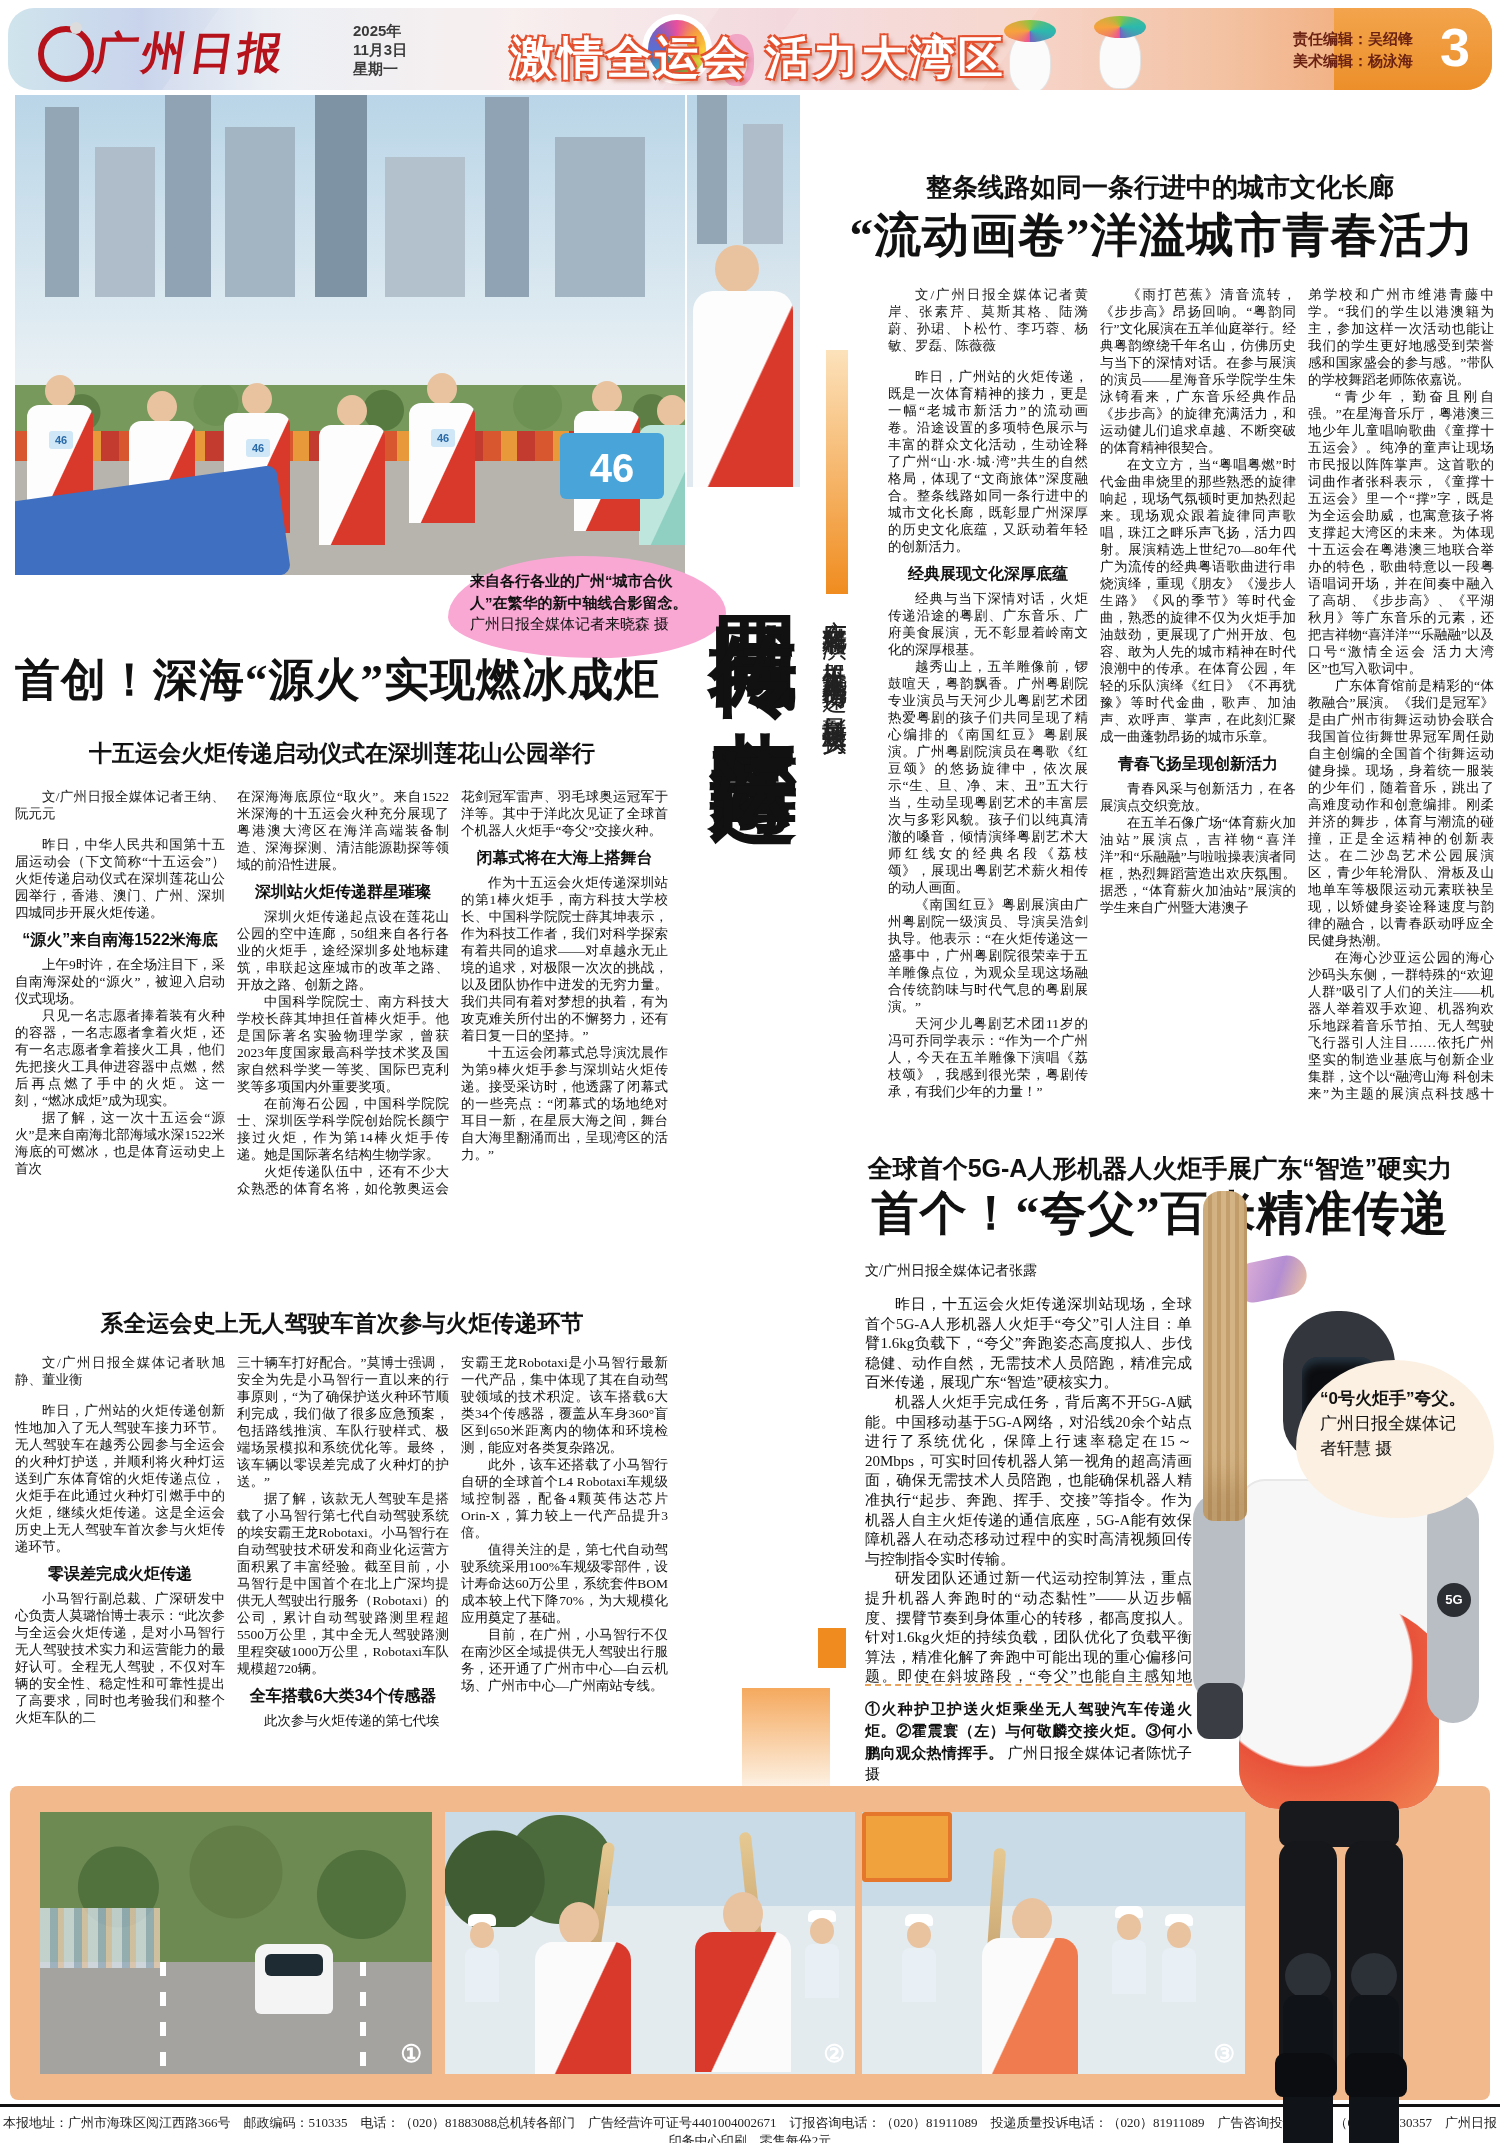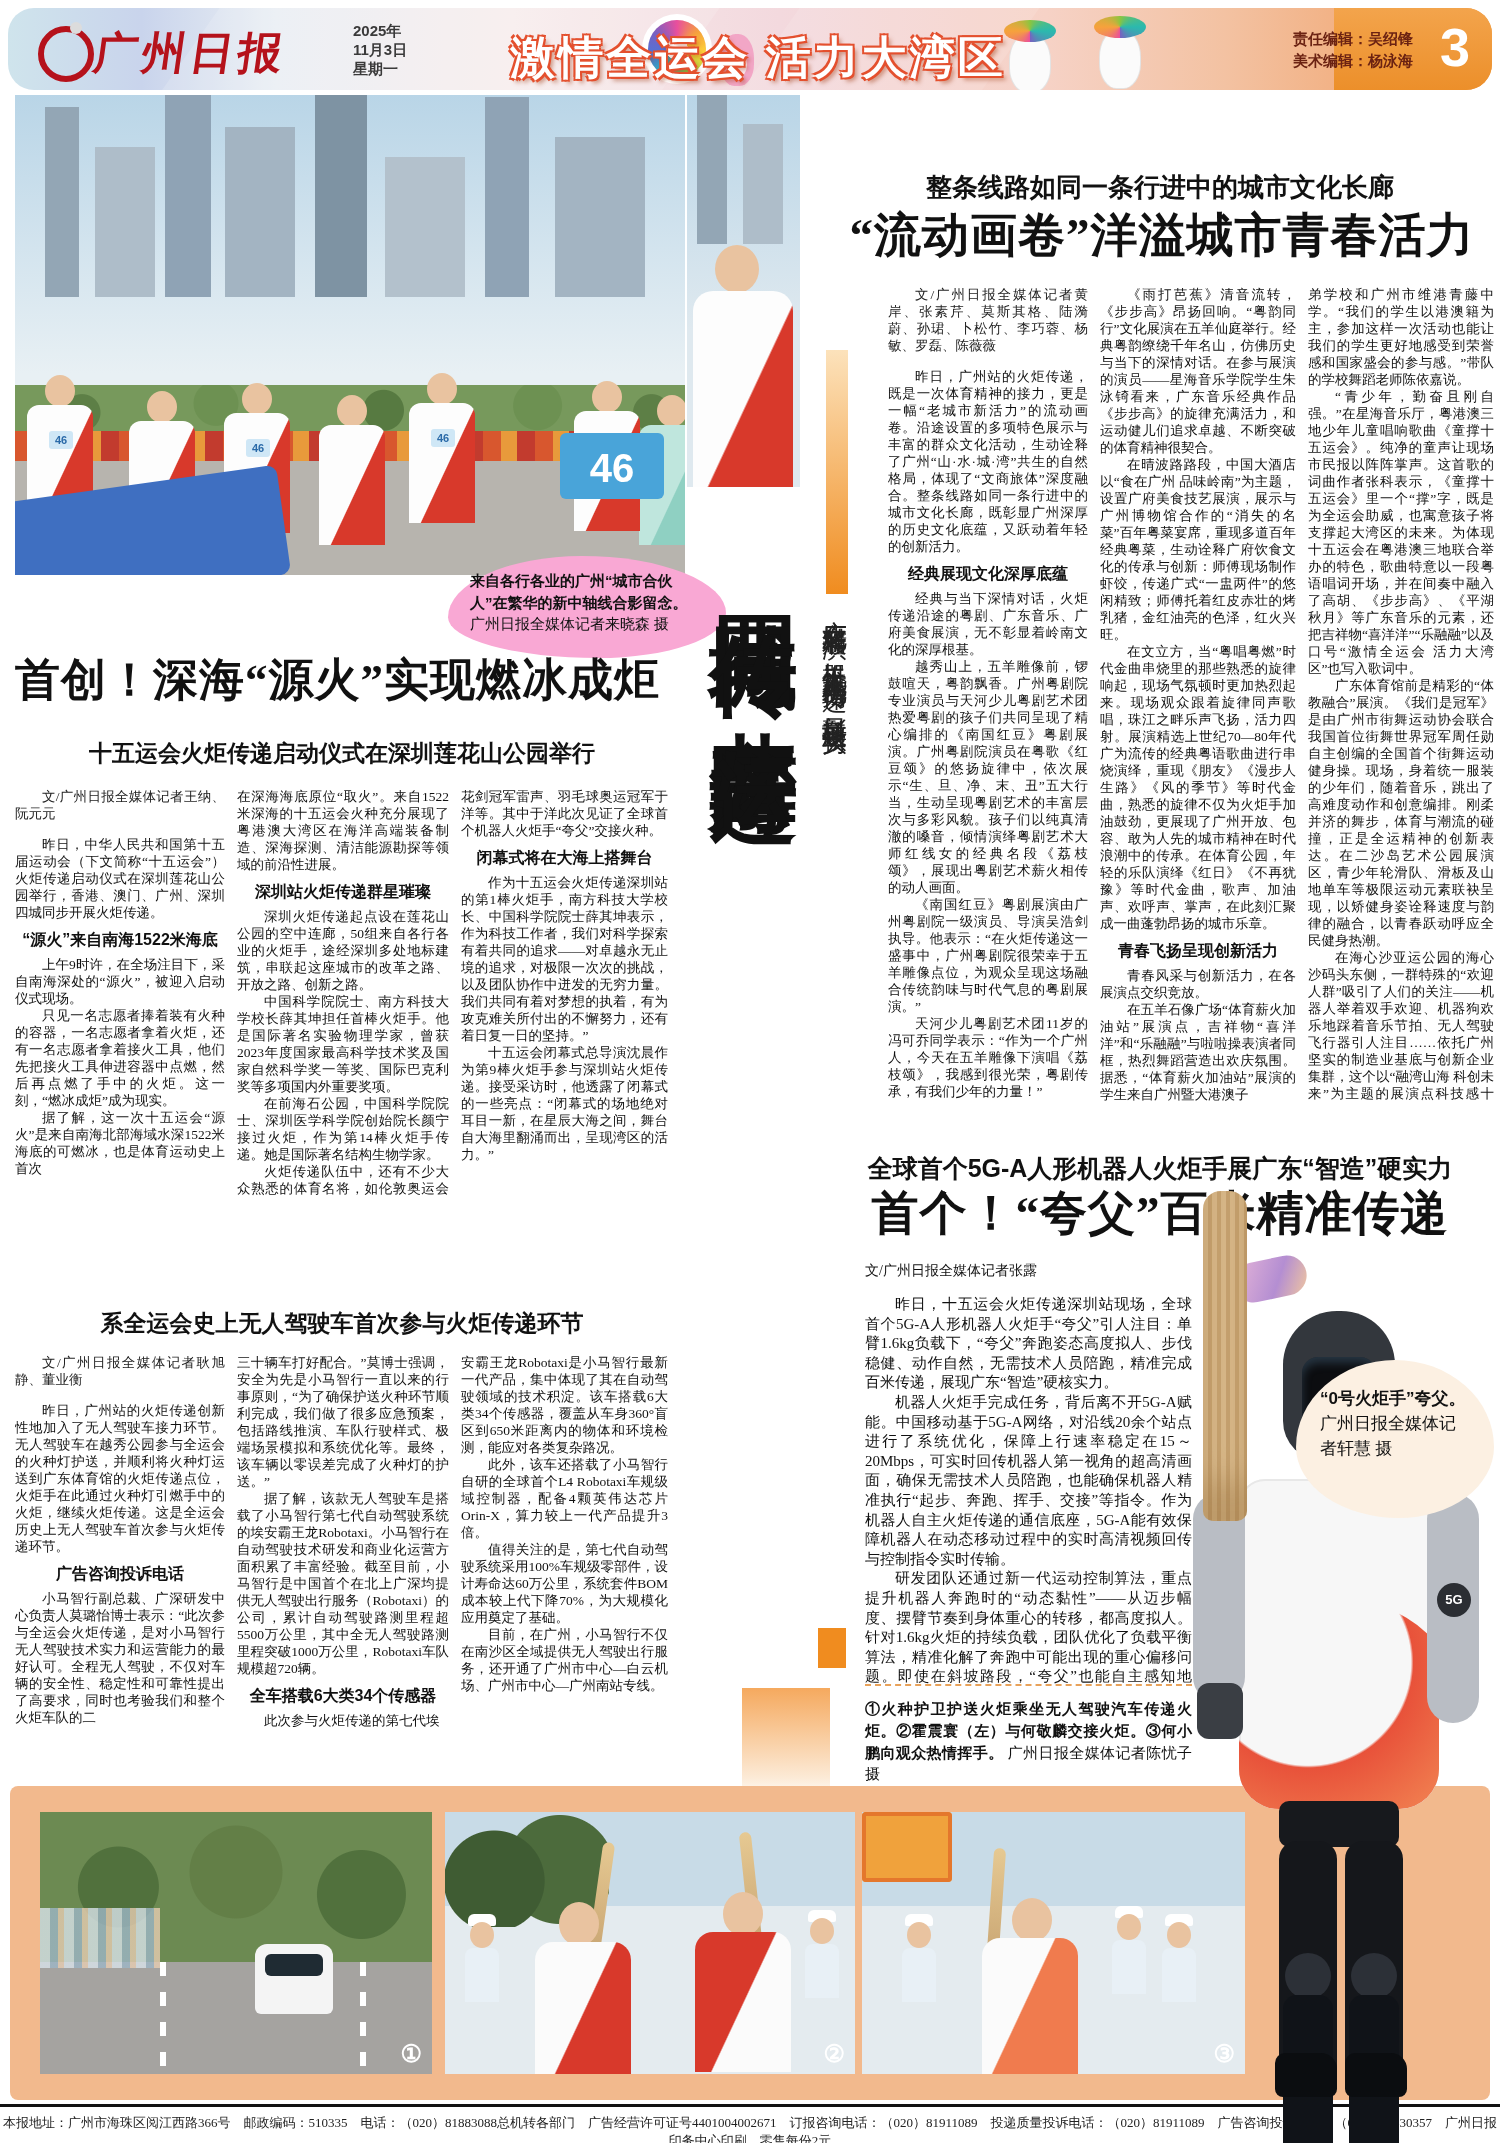--- a/index.html
+++ b/index.html
@@ -289,21 +289,20 @@
       <div class="gap"></div>
       <p class="p">昨日，广州站的火炬传递，既是一次体育精神的接力，更是一幅“老城市新活力”的流动画卷。沿途设置的多项特色展示与丰富的群众文化活动，生动诠释了广州“山·水·城·湾”共生的自然格局，体现了“文商旅体”深度融合。整条线路如同一条行进中的城市文化长廊，既彰显广州深厚的历史文化底蕴，又跃动着年轻的创新活力。</p>
       <h4 class="subhead">经典展现文化深厚底蕴</h4>
       <p class="p">经典与当下深情对话，火炬传递沿途的粤剧、广东音乐、广府美食展演，无不彰显着岭南文化的深厚根基。</p>
       <p class="p">越秀山上，五羊雕像前，锣鼓喧天，粤韵飘香。广州粤剧院专业演员与天河少儿粤剧艺术团热爱粤剧的孩子们共同呈现了精心编排的《南国红豆》粤剧展演。广州粤剧院演员在粤歌《红豆颂》的悠扬旋律中，依次展示“生、旦、净、末、丑”五大行当，生动呈现粤剧艺术的丰富层次与多彩风貌。孩子们以纯真清澈的嗓音，倾情演绎粤剧艺术大师红线女的经典名段《荔枝颂》，展现出粤剧艺术薪火相传的动人画面。</p>
       <p class="p">《南国红豆》粤剧展演由广州粤剧院一级演员、导演吴浩剑执导。他表示：“在火炬传递这一盛事中，广州粤剧院很荣幸于五羊雕像点位，为观众呈现这场融合传统韵味与时代气息的粤剧展演。”</p>
       <p class="p">天河少儿粤剧艺术团11岁的冯可乔同学表示：“作为一个广州人，今天在五羊雕像下演唱《荔枝颂》，我感到很光荣，粤剧传承，有我们少年的力量！”</p>
     </div>
   <div class="col" style="left:1100px;top:286px;width:196px;height:816px;">
       <p class="p">《雨打芭蕉》清音流转，《步步高》昂扬回响。“粤韵同行”文化展演在五羊仙庭举行。经典粤韵缭绕千年名山，仿佛历史与当下的深情对话。在参与展演的演员——星海音乐学院学生朱泳锜看来，广东音乐经典作品《步步高》的旋律充满活力，和运动健儿们追求卓越、不断突破的体育精神很契合。</p>
-      <p class="p">在晴波路路段，中国大酒店以“食在广州 品味岭南”为主题，设置广府美食技艺展演，展示与广州博物馆合作的“消失的名菜”百年粤菜宴席，重现多道百年经典粤菜，生动诠释广府饮食文化的传承与创新：师傅现场制作虾饺，传递广式“一盅两件”的悠闲精致；师傅托着红皮赤壮的烤乳猪，金红油亮的色泽，红火兴旺。</p>
       <p class="p">在文立方，当“粤唱粤燃”时代金曲串烧里的那些熟悉的旋律响起，现场气氛顿时更加热烈起来。现场观众跟着旋律同声歌唱，珠江之畔乐声飞扬，活力四射。展演精选上世纪70—80年代广为流传的经典粤语歌曲进行串烧演绎，重现《朋友》《漫步人生路》《风的季节》等时代金曲，熟悉的旋律不仅为火炬手加油鼓劲，更展现了广州开放、包容、敢为人先的城市精神在时代浪潮中的传承。在体育公园，年轻的乐队演绎《红日》《不再犹豫》等时代金曲，歌声、加油声、欢呼声、掌声，在此刻汇聚成一曲蓬勃昂扬的城市乐章。</p>
       <h4 class="subhead">青春飞扬呈现创新活力</h4>
       <p class="p">青春风采与创新活力，在各展演点交织竞放。</p>
       <p class="p">在五羊石像广场“体育薪火加油站”展演点，吉祥物“喜洋洋”和“乐融融”与啦啦操表演者同框，热烈舞蹈营造出欢庆氛围。据悉，“体育薪火加油站”展演的学生来自广州暨大港澳子</p>
     </div>
   <div class="col" style="left:1308px;top:286px;width:186px;height:816px;">
       <p class="p ni">弟学校和广州市维港青藤中学。“我们的学生以港澳籍为主，参加这样一次活动也能让我们的学生更好地感受到荣誉感和国家盛会的参与感。”带队的学校舞蹈老师陈依嘉说。</p>
       <p class="p">“青少年，勤奋且刚自强。”在星海音乐厅，粤港澳三地少年儿童唱响歌曲《童撑十五运会》。纯净的童声让现场市民报以阵阵掌声。这首歌的词曲作者张科表示，《童撑十五运会》里一个“撑”字，既是为全运会助威，也寓意孩子将支撑起大湾区的未来。为体现十五运会在粤港澳三地联合举办的特色，歌曲特意以一段粤语唱词开场，并在间奏中融入了高胡、《步步高》、《平湖秋月》等广东音乐的元素，还把吉祥物“喜洋洋”“乐融融”以及口号“激情全运会 活力大湾区”也写入歌词中。</p>
       <p class="p">广东体育馆前是精彩的“体教融合”展演。《我们是冠军》是由广州市街舞运动协会联合我国首位街舞世界冠军周任勋自主创编的全国首个街舞运动健身操。现场，身着统一服装的少年们，随着音乐，跳出了高难度动作和创意编排。刚柔并济的舞步，体育与潮流的碰撞，正是全运精神的创新表达。在二沙岛艺术公园展演区，青少年轮滑队、滑板及山地单车等极限运动元素联袂呈现，以矫健身姿诠释速度与韵律的融合，以青春跃动呼应全民健身热潮。</p>
       <p class="p">在海心沙亚运公园的海心沙码头东侧，一群特殊的“欢迎人群”吸引了人们的关注——机器人举着双手欢迎、机器狗欢乐地踩着音乐节拍、无人驾驶飞行器引人注目……依托广州坚实的制造业基底与创新企业集群，这个以“融湾山海 科创未来”为主题的展演点科技感十足。这些高科技的展示，营造了让公众可感知、可互动的生动场景，凸显了广州“智造”的硬实力。</p>
@@ -351,21 +350,21 @@
   <div class="abs kbubble">
     <span>“0号火炬手”夸父。</span>
     <span class="credit">广州日报全媒体记者轩慧 摄</span>
   </div>
 
   <div class="abs subtitle" style="left:15px;top:1308px;width:654px;font-size:23px;">系全运会史上无人驾驶车首次参与火炬传递环节</div>
   <div class="col" style="left:15px;top:1354px;width:210px;height:408px;">
       <p class="p byline">文/广州日报全媒体记者耿旭静、董业衡</p>
       <div class="gap"></div>
       <p class="p">昨日，广州站的火炬传递创新性地加入了无人驾驶车接力环节。无人驾驶车在越秀公园参与全运会的火种灯护送，并顺利将火种灯运送到广东体育馆的火炬传递点位，火炬手在此通过火种灯引燃手中的火炬，继续火炬传递。这是全运会历史上无人驾驶车首次参与火炬传递环节。</p>
-      <h4 class="subhead">广告咨询投诉电话</h4>
+      <h4 class="subhead">零误差完成火炬传递</h4>
       <p class="p">小马智行副总裁、广深研发中心负责人莫璐怡博士表示：“此次参与全运会火炬传递，是对小马智行无人驾驶技术实力和运营能力的最好认可。全程无人驾驶，不仅对车辆的安全性、稳定性和可靠性提出了高要求，同时也考验我们和整个火炬车队的二</p>
     </div>
   <div class="col" style="left:237px;top:1354px;width:212px;height:408px;">
       <p class="p ni">三十辆车打好配合。”莫博士强调，安全为先是小马智行一直以来的行事原则，“为了确保护送火种环节顺利完成，我们做了很多应急预案，包括路线推演、车队行驶样式、极端场景模拟和系统优化等。最终，该车辆以零误差完成了火种灯的护送。”</p>
       <p class="p">据了解，该款无人驾驶车是搭载了小马智行第七代自动驾驶系统的埃安霸王龙Robotaxi。小马智行在自动驾驶技术研发和商业化运营方面积累了丰富经验。截至目前，小马智行是中国首个在北上广深均提供无人驾驶出行服务（Robotaxi）的公司，累计自动驾驶路测里程超5500万公里，其中全无人驾驶路测里程突破1000万公里，Robotaxi车队规模超720辆。</p>
       <h4 class="subhead">全车搭载6大类34个传感器</h4>
       <p class="p">此次参与火炬传递的第七代埃</p>
     </div>
   <div class="col" style="left:461px;top:1354px;width:207px;height:408px;">
       <p class="p ni">安霸王龙Robotaxi是小马智行最新一代产品，集中体现了其在自动驾驶领域的技术积淀。该车搭载6大类34个传感器，覆盖从车身360°盲区到650米距离内的物体和环境检测，能应对各类复杂路况。</p>

